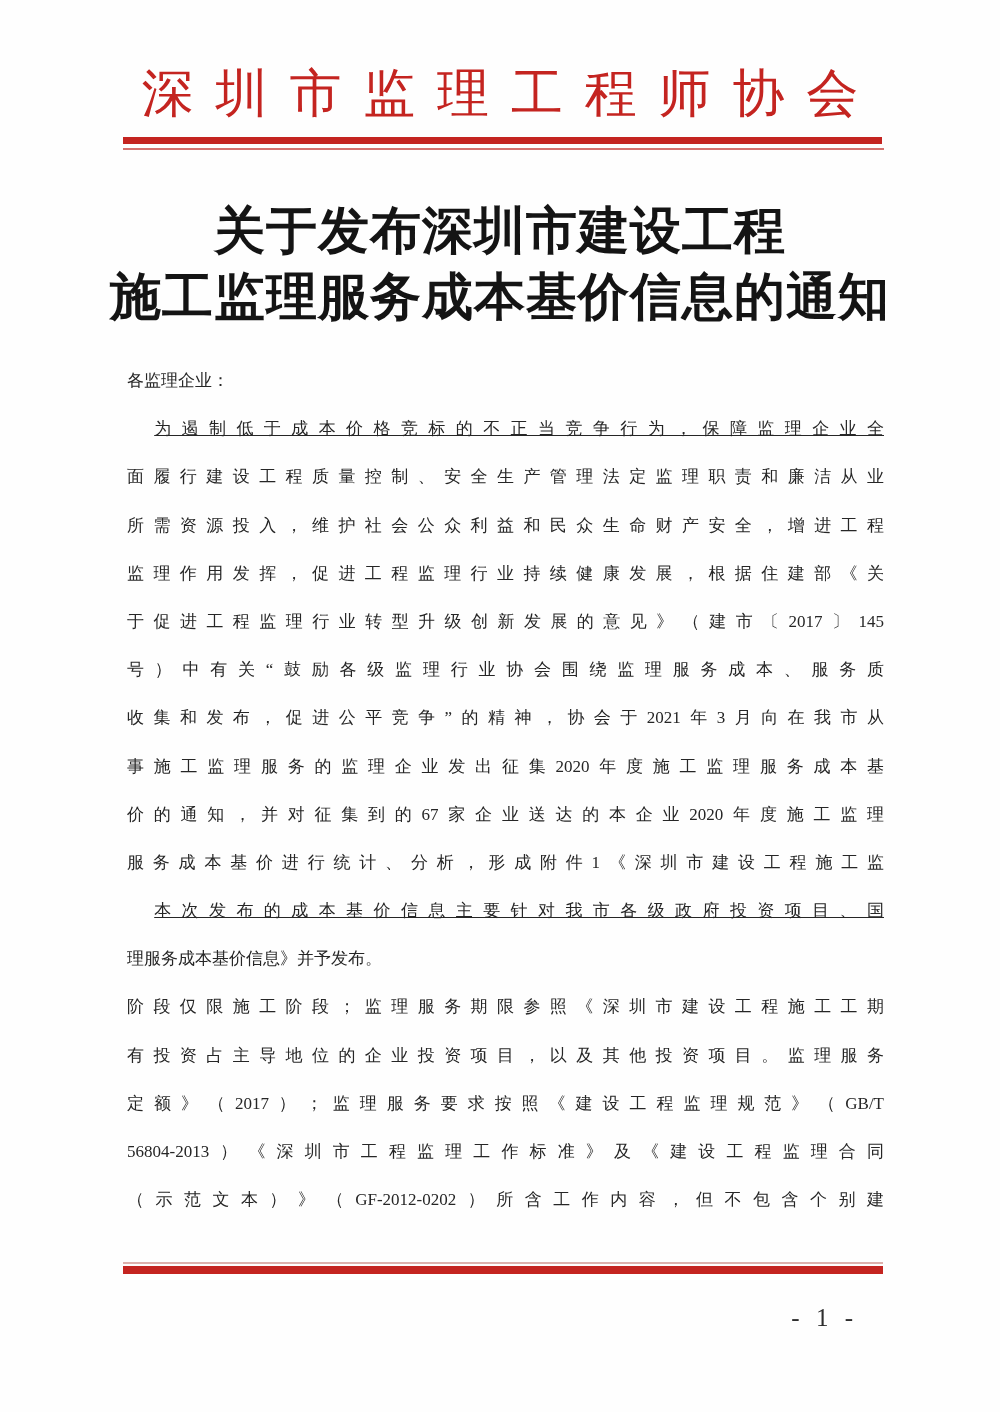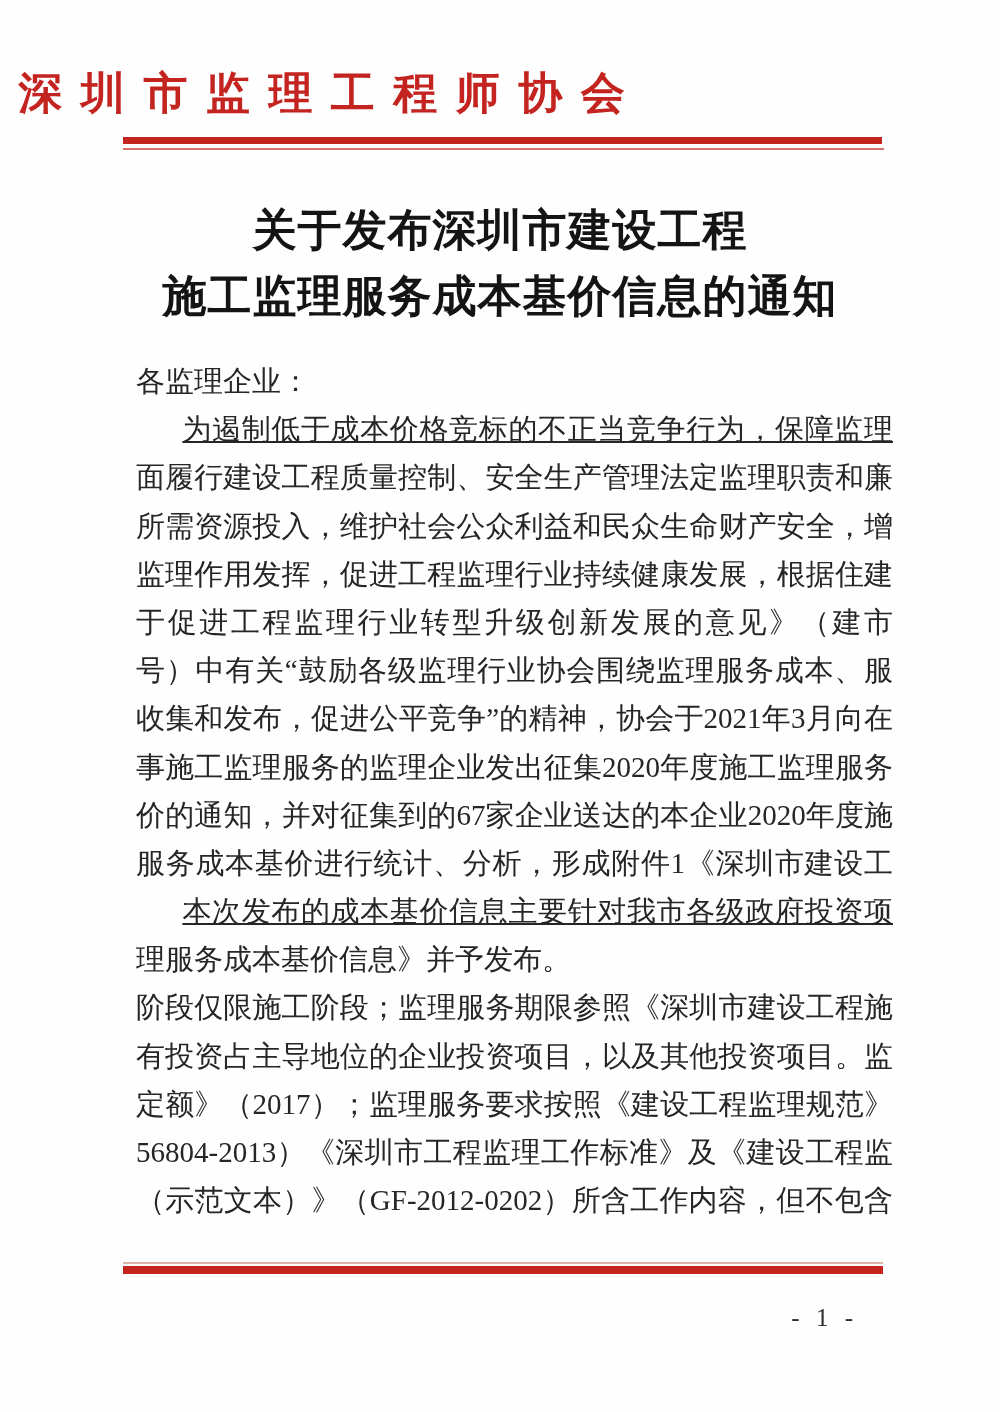--- a/index.html
+++ b/index.html
@@ -11,24 +11,24 @@
     height: 1412px;
     background: #fefefe;
     overflow: hidden;
     font-family: "Liberation Serif", "DejaVu Serif", serif;
   }
   .letterhead {
     position: absolute;
     top: 62px;
     left: 0;
     width: 100%;
-    text-align: left;
+    text-align: center;
     color: var(--accent);
-    font-size: 44px;
-    font-weight: 700;
+    font-size: 52px;
+    font-weight: 400;
     line-height: 64px;
     letter-spacing: 0.42em;
     padding-left: 0.42em; 
     white-space: nowrap;
   }
   .rule-thick-top {
     position: absolute;
     left: 123px;
     width: 759px;
     top: 137px;
@@ -44,31 +44,31 @@
     background: #d4716e;
   }
   .doc-title {
     position: absolute;
     top: 198px;
     left: 0;
     width: 100%;
     text-align: center;
     color: #141414;
     font-weight: 700;
-    font-size: 44px;
+    font-size: 51px;
     line-height: 66px;
     letter-spacing: 1px;
   }
   .body-text {
     position: absolute;
-    left: 136px;
+    left: 127px;
     top: 357px;
     width: 757px;
     color: var(--ink);
-    font-size: 29px;
+    font-size: 17px;
   }
   .bline {
     height: 48.2px;
     line-height: 48.2px;
     text-align: justify;
     text-align-last: justify;
     overflow: hidden;
   }
   .bline.lastline { text-align-last: left; }
   .bline.indent { text-indent: 1.6em; text-decoration: underline; }

